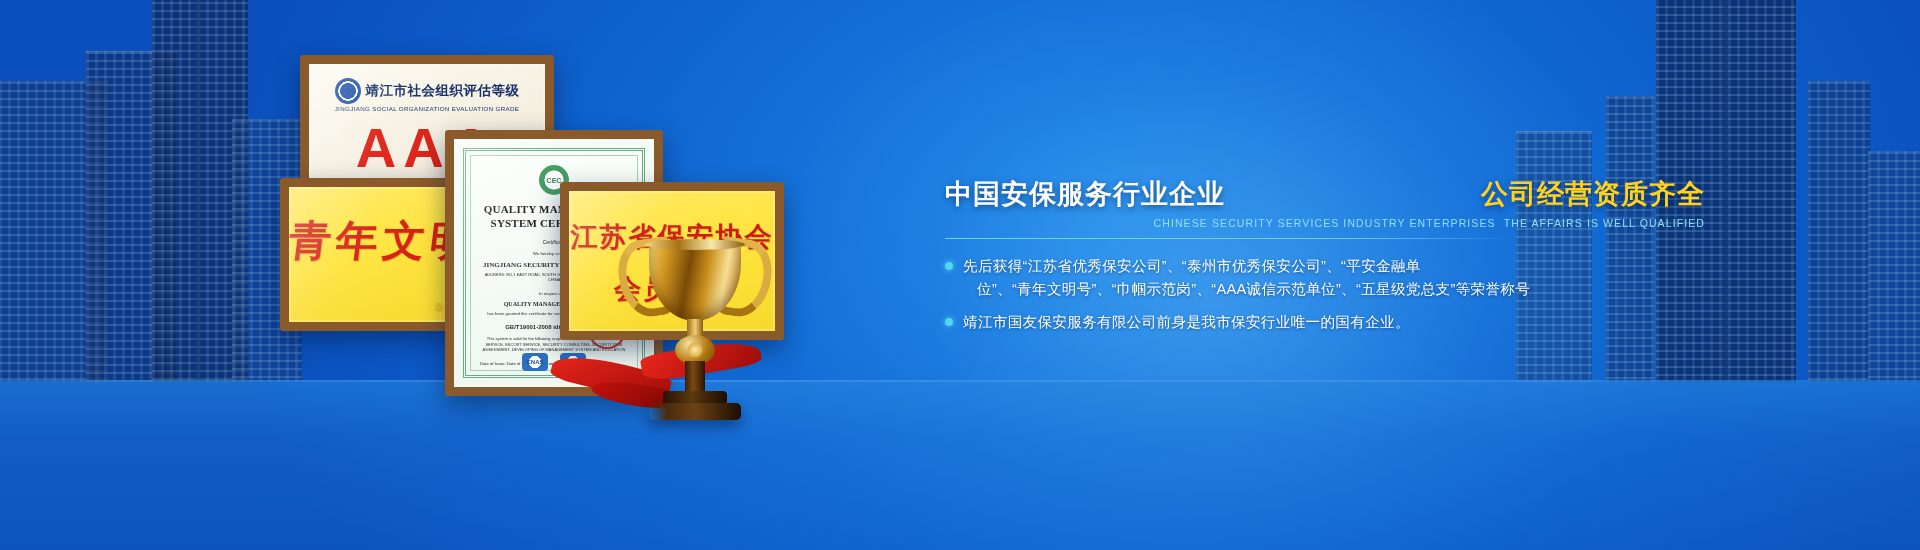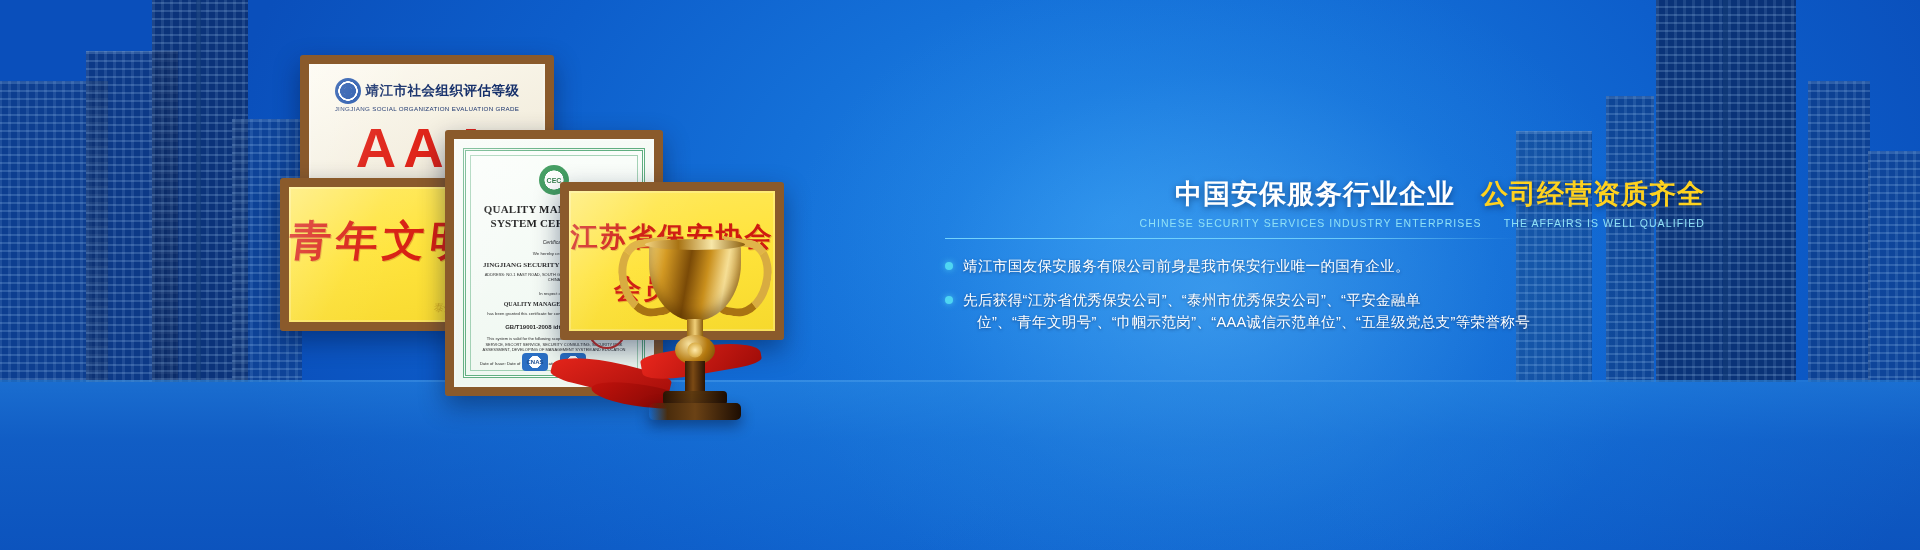--- a/index.html
+++ b/index.html
@@ -180,30 +180,30 @@
     position:absolute;left:-70px;top:105px;width:250px;height:80px;
   }
   .rb{position:absolute;background:linear-gradient(140deg,#e8261c,#a00c08);}
   .rb1{left:6px;top:22px;width:120px;height:30px;border-radius:60% 20% 40% 20%;transform:rotate(14deg);}
   .rb2{left:96px;top:6px;width:120px;height:28px;border-radius:20% 60% 20% 40%;transform:rotate(-10deg);}
   .rb3{left:46px;top:44px;width:90px;height:22px;border-radius:40% 50% 30% 60%;transform:rotate(6deg);
     background:linear-gradient(140deg,#c3120c,#7d0704);}
 
   
   .content{position:absolute;left:945px;top:176px;width:760px;}
-  .title-row{display:flex;align-items:baseline;gap:26px;justify-content:flex-end;}
+  .title-row{display:flex;align-items:baseline;gap:26px;justify-content:space-between;}
   .t-cn{
     font-size:27px;font-weight:bold;color:#ffffff;letter-spacing:1px;
     text-shadow:0 2px 6px rgba(0,25,70,.55);white-space:nowrap;
   }
   .t-cn-em{
     font-size:27px;font-weight:bold;color:#ffd21e;letter-spacing:1px;
     text-shadow:0 2px 6px rgba(0,25,70,.55);white-space:nowrap;
   }
-  .sub-row{display:flex;gap:22px;justify-content:flex-end;margin-top:5px;}
+  .sub-row{display:flex;gap:8px;justify-content:flex-end;margin-top:5px;}
   .t-en,.t-en2{
     font-size:10.5px;color:#8fe0f6;letter-spacing:1.1px;white-space:nowrap;
   }
   .divider{
     margin-top:9px;height:1px;width:572px;
     background:linear-gradient(90deg, rgba(130,225,255,.85) 0%, rgba(130,225,255,.75) 72%, rgba(130,225,255,0) 100%);
   }
   .bullets{margin-top:16px;}
   .bullet{display:flex;align-items:flex-start;gap:10px;margin-bottom:11px;}
   .dot{
@@ -331,28 +331,28 @@
       <span class="t-en">CHINESE SECURITY SERVICES INDUSTRY ENTERPRISES</span>
       <span class="t-en2">THE AFFAIRS IS WELL QUALIFIED</span>
     </div>
 
     <div class="divider"></div>
 
     <div class="bullets">
 
       <div class="bullet">
         <span class="dot"></span>
-        <span class="btext">靖江市国友保安服务有限公司前身是我市保安行业唯一的国有企业。</span>
-      </div>
-
-      <div class="bullet">
-        <span class="dot"></span>
         <span class="btext">
           <span>先后获得“江苏省优秀保安公司”、“泰州市优秀保安公司”、“平安金融单</span>
           <span class="l2">位”、“青年文明号”、“巾帼示范岗”、“AAA诚信示范单位”、“五星级党总支”等荣誉称号</span>
         </span>
       </div>
 
+      <div class="bullet">
+        <span class="dot"></span>
+        <span class="btext">靖江市国友保安服务有限公司前身是我市保安行业唯一的国有企业。</span>
+      </div>
+
     </div>
 
   </div>
 
 </div>
 
 </body></html>

